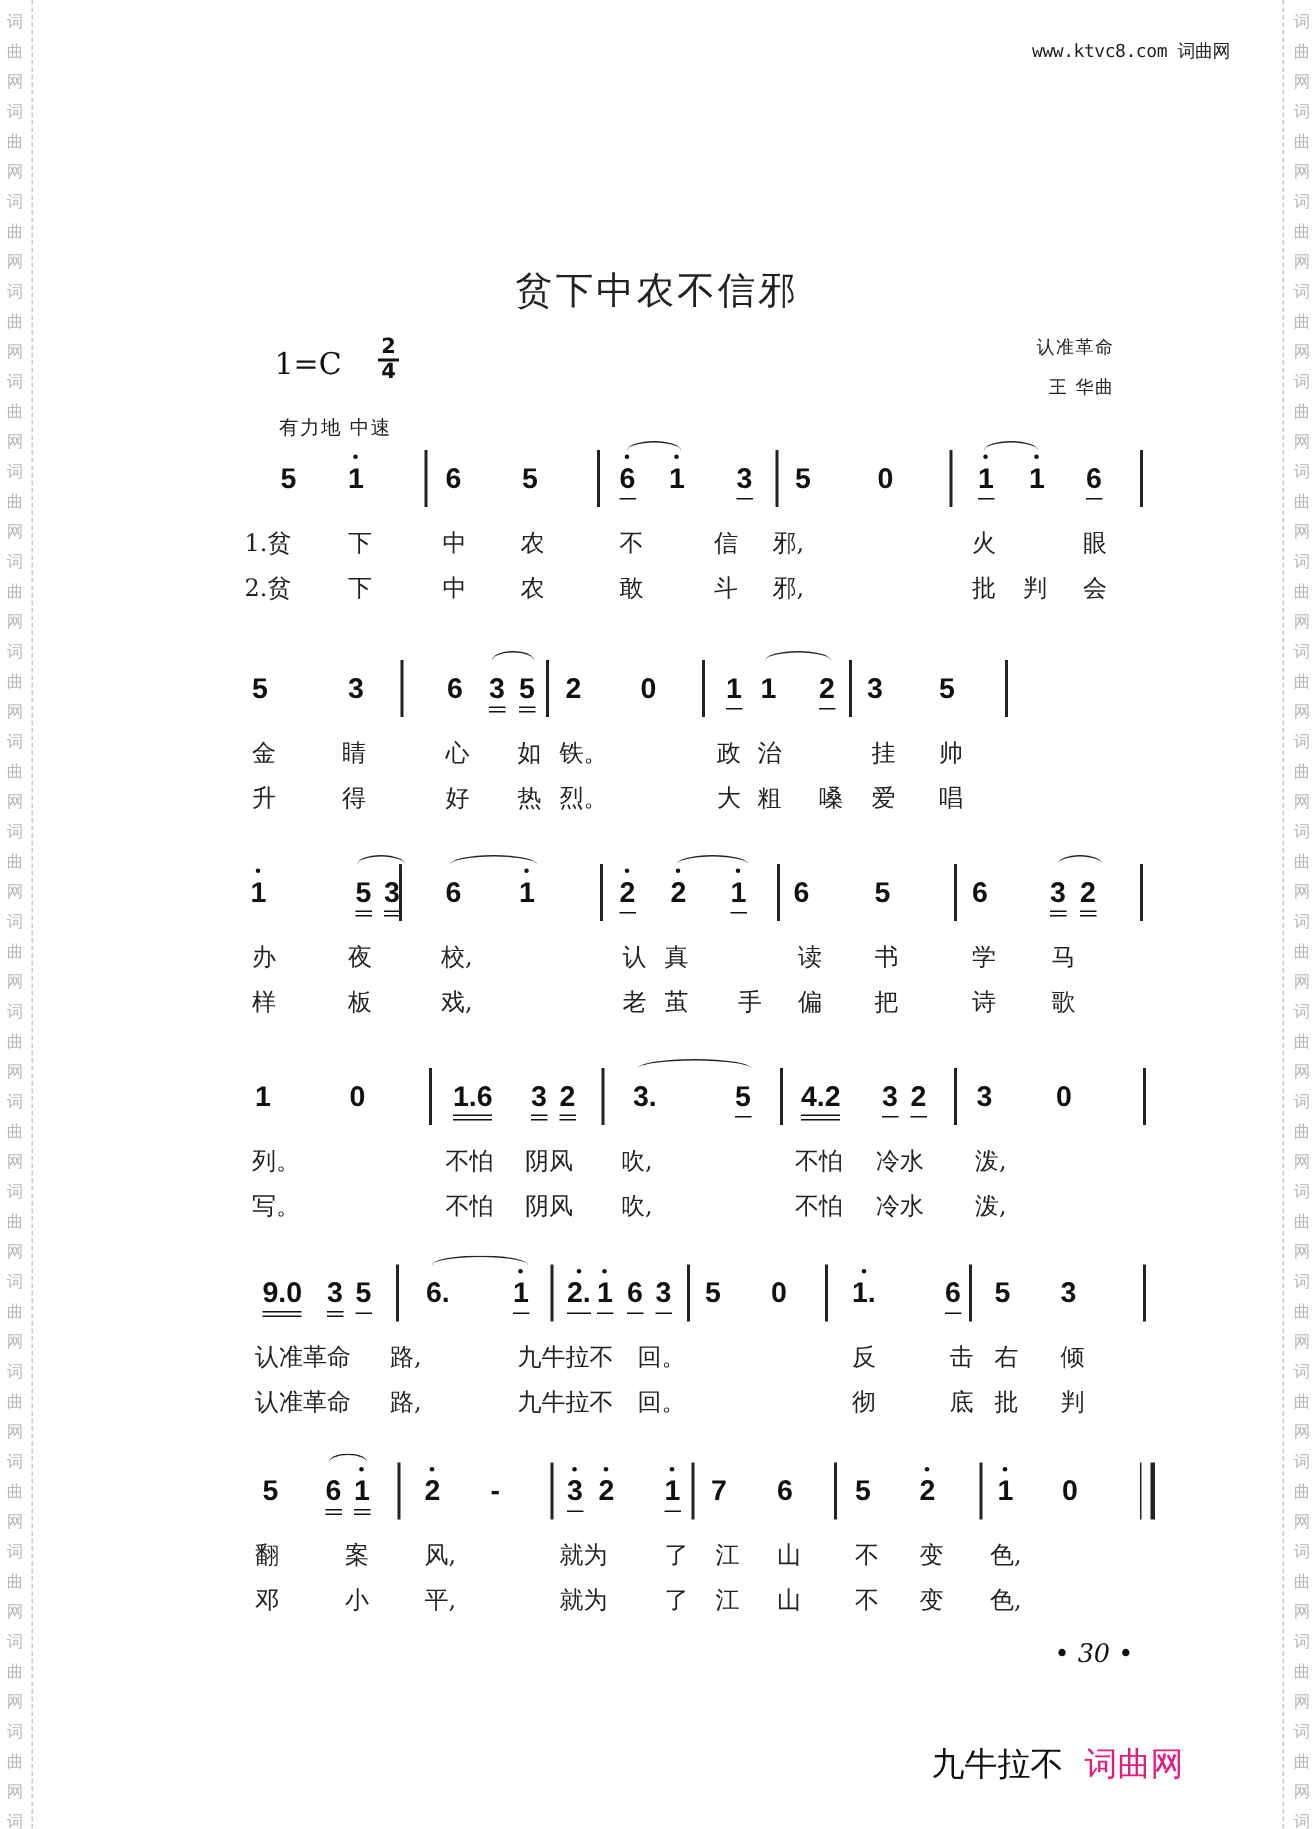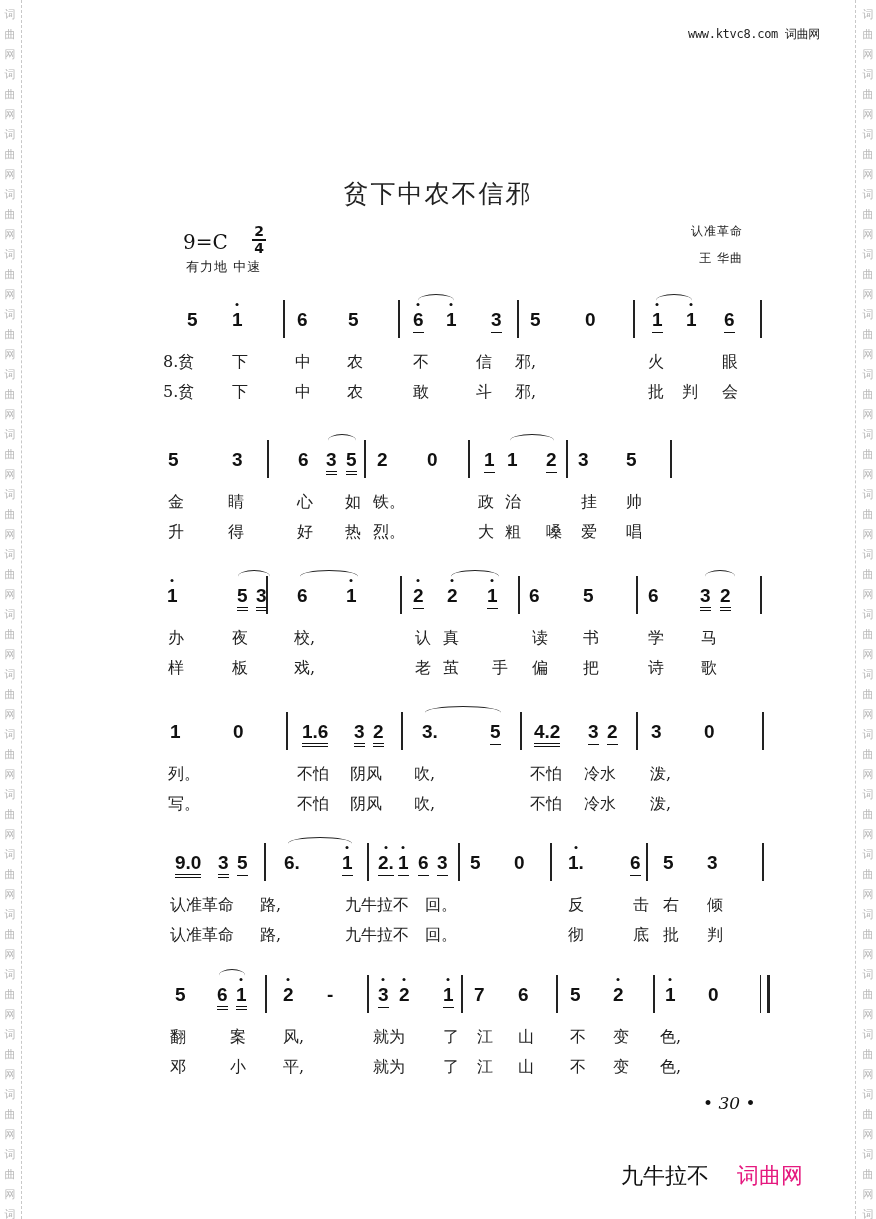--- a/index.html
+++ b/index.html
@@ -16,37 +16,37 @@
   .wm-line.right { left:855px; }
   .wm-group { position:absolute; left:2px; width:16px; font-size:11px; line-height:20px; color:#b8b8b8; text-align:center; }
   .site-url { position:absolute; left:688px; top:26px; font-family:"DejaVu Sans Mono", monospace; font-size:12px; color:#222; letter-spacing:-0.3px; }
   .title { position:absolute; left:0; width:876px; top:177px; text-align:center; font-family:"DejaVu Serif", serif; font-size:25px; letter-spacing:2px; color:#222; }
   .key { position:absolute; left:183px; top:230px; font-family:"DejaVu Serif", serif; font-size:20px; color:#111; }
   .timesig { position:absolute; left:252px; top:224px; width:14px; text-align:center; font-family:"DejaVu Sans", sans-serif; font-weight:bold; font-size:14px; line-height:15px; }
   .timesig .num { display:block; border-bottom:2px solid #111; }
   .credit { position:absolute; right:133px; font-size:12px; color:#222; letter-spacing:1px; }
   .credit.lyr { top:223px; }
   .credit.mus { top:250px; }
-  .tempo { position:absolute; left:186px; top:258px; font-size:13px; color:#222; letter-spacing:1px; }
+  .tempo { position:absolute; left:186px; top:276px; font-size:13px; color:#222; letter-spacing:1px; }
 
   .system { position:absolute; left:0; width:876px; }
   .notes-row { position:absolute; left:0; top:0; height:40px; width:876px; }
   .note { position:absolute; top:10px; font-family:"Liberation Sans", sans-serif; font-weight:bold; font-size:19px; line-height:20px; color:#111; }
   .note.ul { border-bottom:1.5px solid #111; padding-bottom:2px; }
   .note.ul2 { border-bottom:4px double #111; padding-bottom:1px; }
   .note .dot { position:absolute; left:50%; top:-7px; width:3px; height:3px; background:#111; border-radius:50%; transform:translateX(-50%); }
   .bar { position:absolute; top:0; width:1.5px; height:38px; background:#222; }
   .bar.final { width:6px; border-left:1.5px solid #222; border-right:3px solid #222; background:transparent; }
   .slur { position:absolute; top:-6px; height:12px; border-top:1.5px solid #222; border-radius:50% 50% 0 0; }
   .lyric-row { position:absolute; left:0; width:876px; height:22px; }
   .lyric { position:absolute; font-size:16px; color:#222; font-family:"DejaVu Serif", serif; }
 
   .page-no { position:absolute; left:703px; top:1093px; font-family:"DejaVu Serif", serif; font-style:italic; font-size:17px; color:#111; }
   .source { position:absolute; left:621px; top:1161px; font-size:22px; color:#111; }
-  .source .brand { color:#e5197f; margin-left:28px; }
+  .source .brand { color:#e5197f; margin-left:14px; }
 </style>
 </head>
 <body>
 
 <div class="wm-col left">
     <div class="wm-group" style="top: 5px;">
       <div>词</div>
       <div>曲</div>
       <div>网</div>
     </div>
@@ -253,21 +253,21 @@
     <div class="wm-group" style="top: 1205px;">
       <div>词</div>
     </div>
   </div>
 <div class="wm-line left"></div>
 <div class="wm-line right"></div>
 
 <div class="site-url">www.ktvc8.com 词曲网</div>
 
 <div class="title">贫下中农不信邪</div>
-<div class="key">9=C</div>
+<div class="key">1=C</div>
 <div class="timesig">
   <span class="num">2</span>
   <span>4</span>
 </div>
 <div class="credit lyr">认准革命</div>
 <div class="credit mus">王  华曲</div>
 <div class="tempo">有力地  中速</div>
 
 <div id="score">
     <div class="system" style="top: 300px;">
@@ -286,32 +286,32 @@
         <span class="note ul" style="left: 413px;"><span>6</span><span class="dot"></span></span>
         <span class="note" style="left: 446px;"><span>1</span><span class="dot"></span></span>
         <span class="note ul" style="left: 491px;"><span>3</span></span>
         <span class="note" style="left: 530px;"><span>5</span></span>
         <span class="note" style="left: 585px;"><span>0</span></span>
         <span class="note ul" style="left: 652px;"><span>1</span><span class="dot"></span></span>
         <span class="note" style="left: 686px;"><span>1</span><span class="dot"></span></span>
         <span class="note ul" style="left: 724px;"><span>6</span></span>
       </div>
       <div class="lyric-row" style="top: 52px;">
-        <span class="lyric" style="left: 163px;">8.贫</span>
+        <span class="lyric" style="left: 163px;">1.贫</span>
         <span class="lyric" style="left: 232px;">下</span>
         <span class="lyric" style="left: 295px;">中</span>
         <span class="lyric" style="left: 347px;">农</span>
         <span class="lyric" style="left: 413px;">不</span>
         <span class="lyric" style="left: 476px;">信</span>
         <span class="lyric" style="left: 515px;">邪,</span>
         <span class="lyric" style="left: 648px;">火</span>
         <span class="lyric" style="left: 722px;">眼</span>
       </div>
       <div class="lyric-row" style="top: 82px;">
-        <span class="lyric" style="left: 163px;">5.贫</span>
+        <span class="lyric" style="left: 163px;">2.贫</span>
         <span class="lyric" style="left: 232px;">下</span>
         <span class="lyric" style="left: 295px;">中</span>
         <span class="lyric" style="left: 347px;">农</span>
         <span class="lyric" style="left: 413px;">敢</span>
         <span class="lyric" style="left: 476px;">斗</span>
         <span class="lyric" style="left: 515px;">邪,</span>
         <span class="lyric" style="left: 648px;">批</span>
         <span class="lyric" style="left: 682px;">判</span>
         <span class="lyric" style="left: 722px;">会</span>
       </div>

